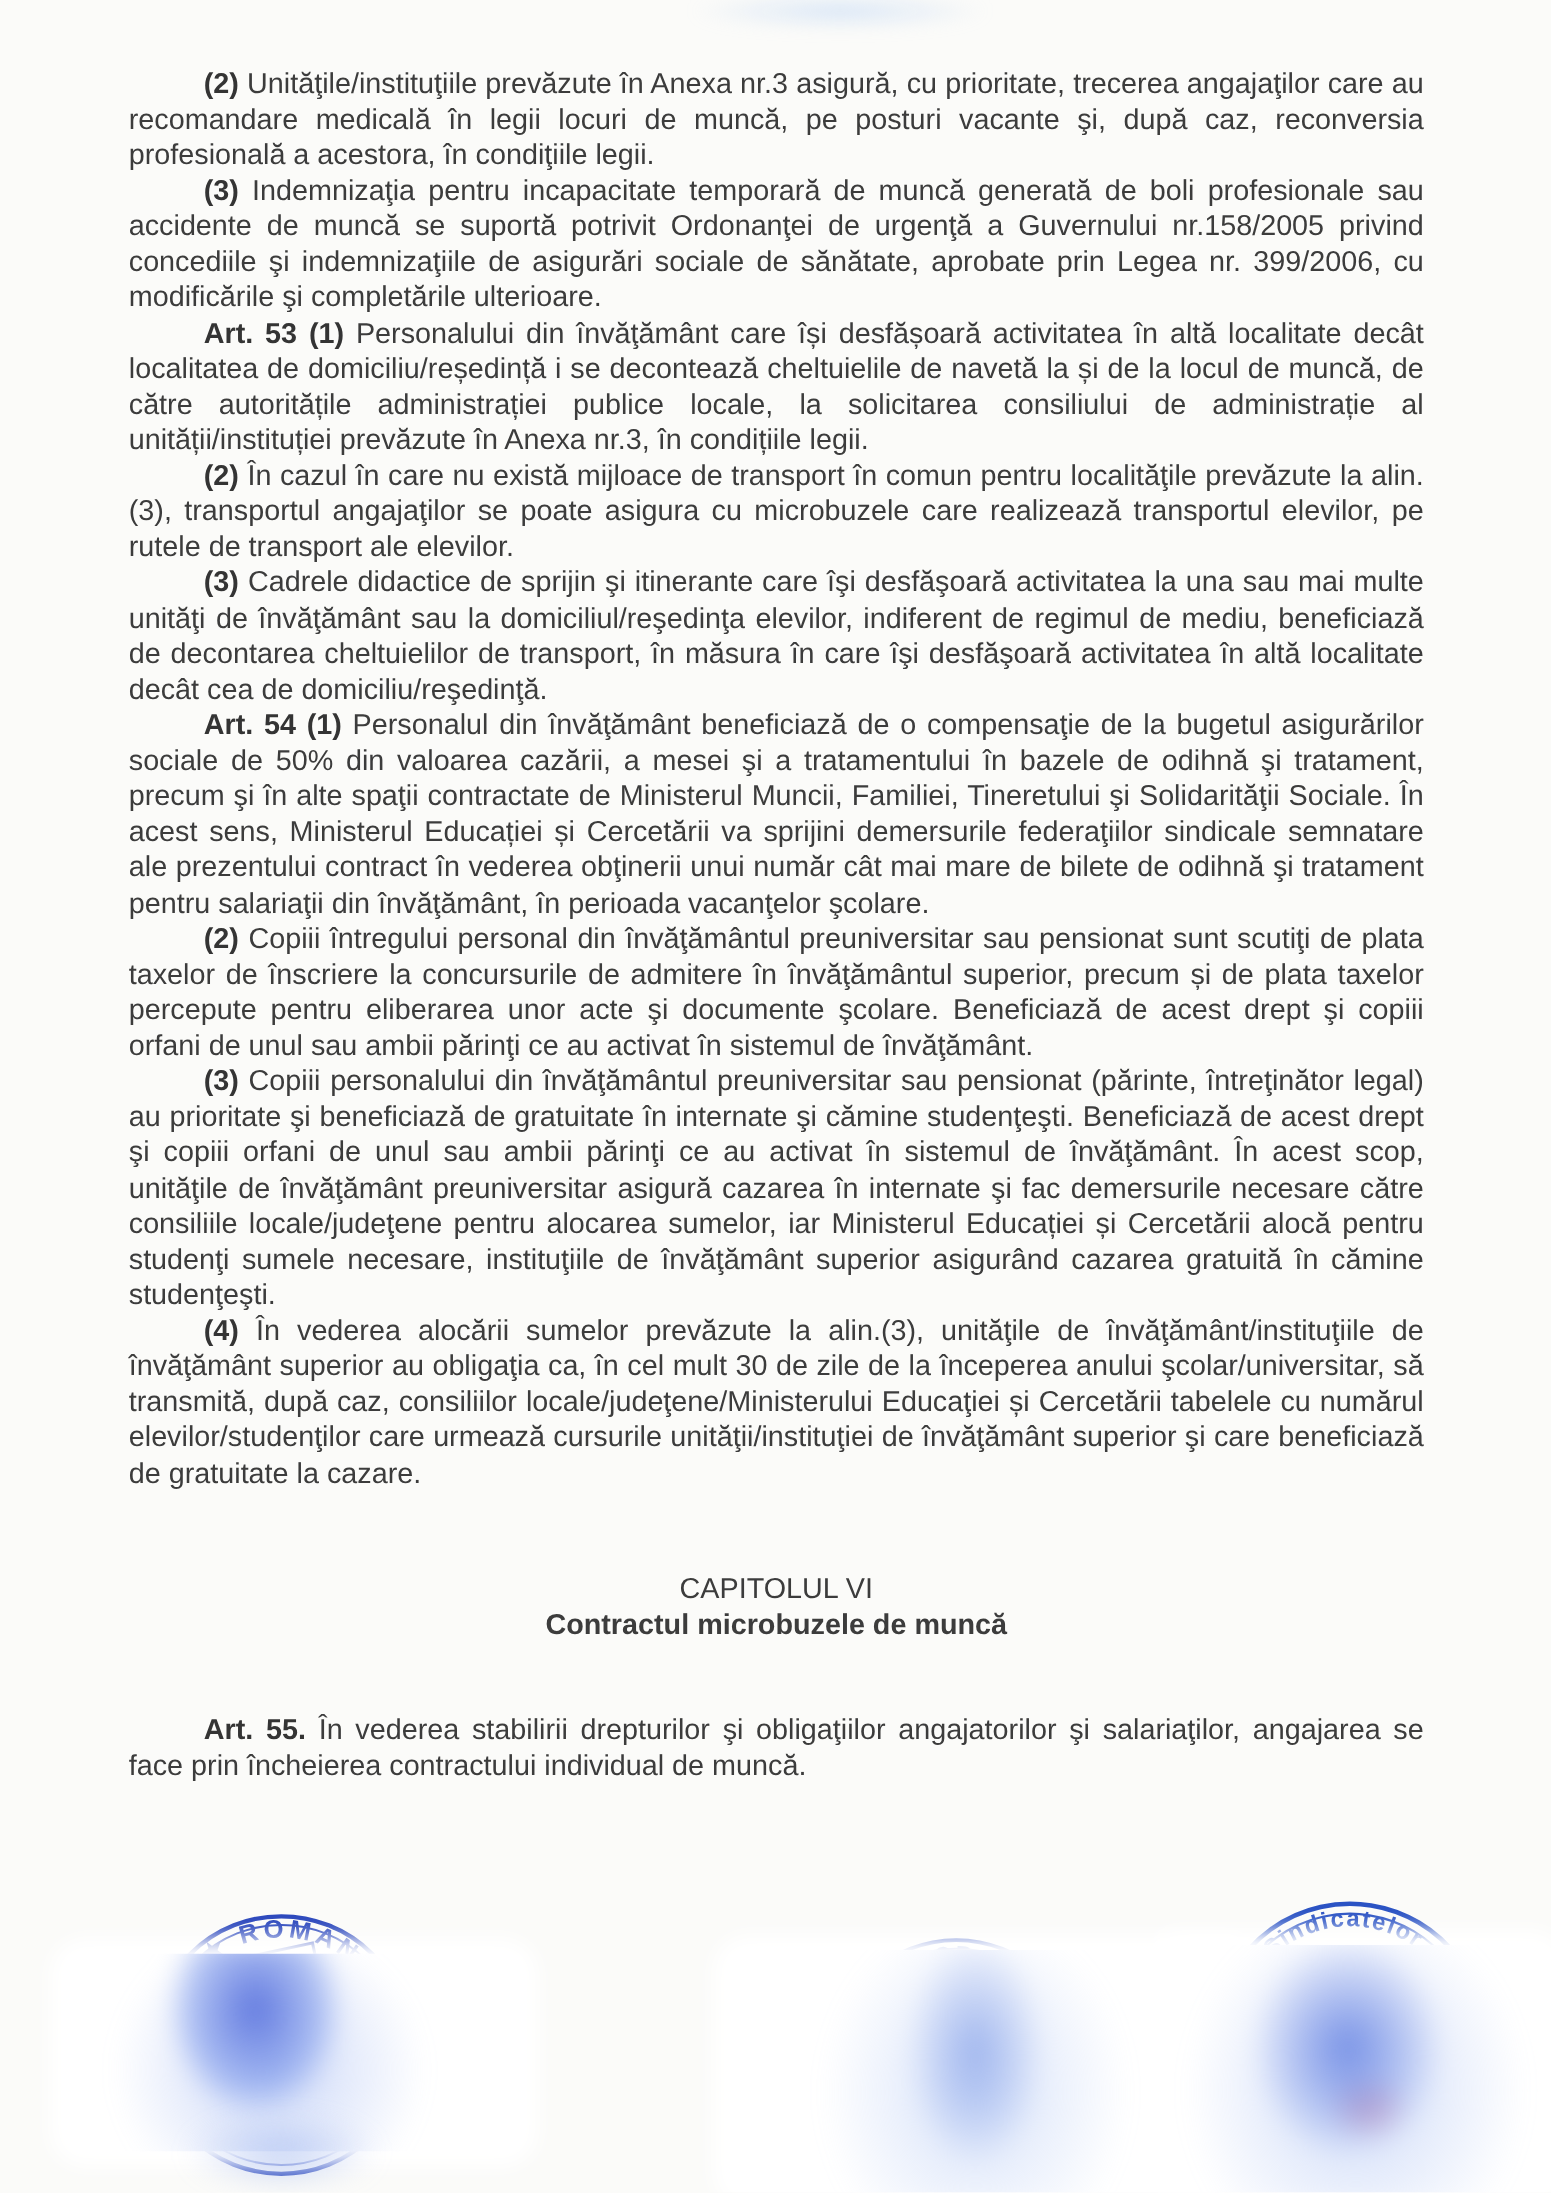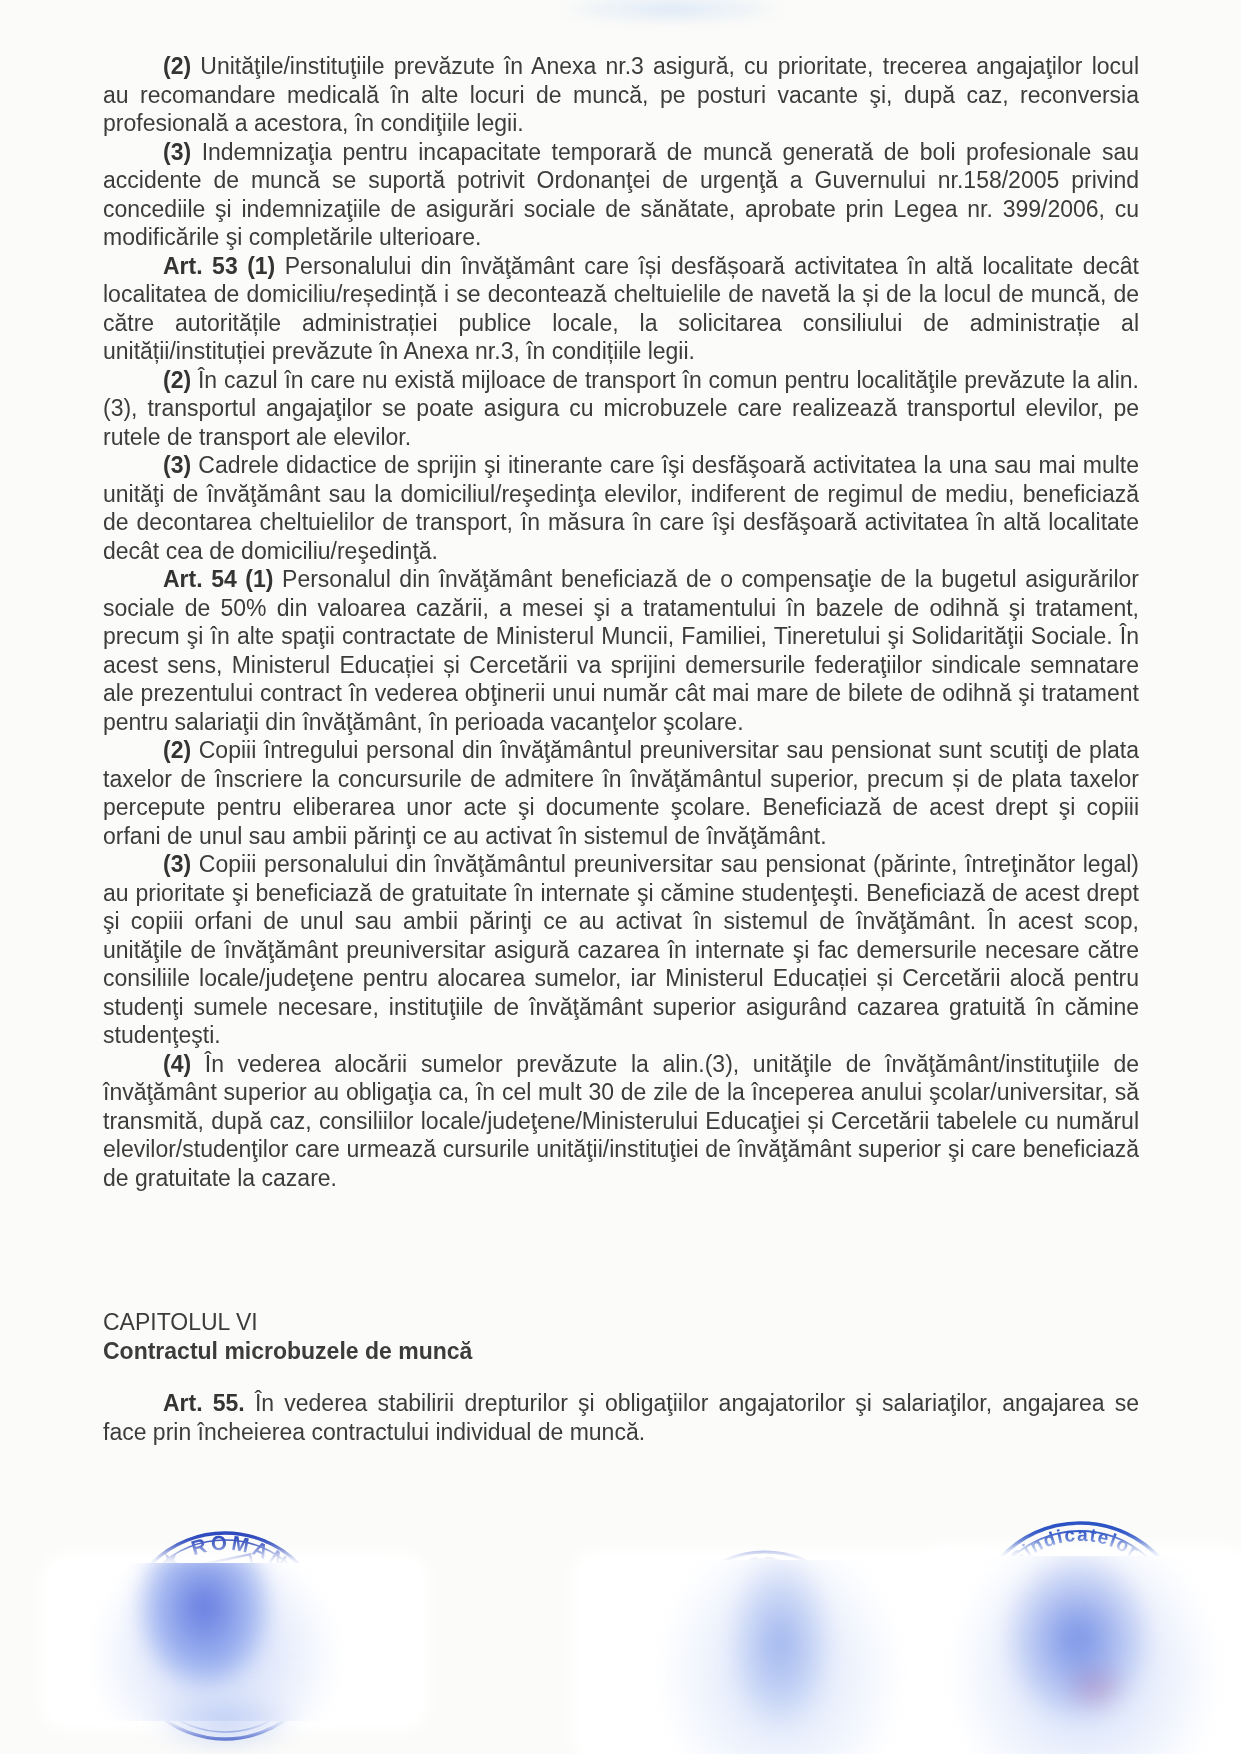--- a/index.html
+++ b/index.html
@@ -7,24 +7,24 @@
     width:1241px;height:1754px;position:relative;overflow:hidden;
     background:#fbfbf9;
     font-family:"Liberation Sans",sans-serif;
   }
   .doc{
     position:absolute;left:103px;top:52px;width:1036px;
     color:#3c3c3c;font-size:23px;line-height:28.5px;text-align:justify;
   }
   .para{margin:0;text-indent:60px;}
   .para b{font-weight:bold;color:#343434;}
-  .chapter{margin-top:116px;text-indent:0;}
+  .chapter{margin-top:64px;text-align:center;text-indent:0;}
   .chapter-title{font-weight:normal;}
   .chapter-sub{font-weight:bold;margin-top:0;}
-  .art55{margin-top:24px;}
+  .art55{margin-top:56px;}
 
   
   .stamp{position:absolute;pointer-events:none;}
   .stamp svg{display:block;}
   .stamp-rot{transform:rotate(9deg);}
 
   
   .blur-patch{
     position:absolute;background:#fff;border-radius:16px;
     box-shadow:0 0 16px 12px #ffffff;overflow:hidden;
@@ -55,21 +55,21 @@
     filter:blur(6px);
     background:radial-gradient(closest-side, rgba(190,214,244,0.55), rgba(255,255,255,0));
   }
 </style>
 </head>
 <body>
 
 <div class="top-smudge"></div>
 
 <div class="doc">
-  <p class="para"><b>(2)</b> <span>Unităţile/instituţiile prevăzute în Anexa nr.3 asigură, cu prioritate, trecerea angajaţilor locul au recomandare medicală în alte locuri de muncă, pe posturi vacante şi, după caz, reconversia profesională a acestora, în condiţiile legii.</span></p>
+  <p class="para"><b>(2)</b> <span>Unităţile/instituţiile prevăzute în Anexa nr.3 asigură, cu prioritate, trecerea angajaţilor care au recomandare medicală în legii locuri de muncă, pe posturi vacante şi, după caz, reconversia profesională a acestora, în condiţiile legii.</span></p>
   <p class="para"><b>(3)</b> <span>Indemnizaţia pentru incapacitate temporară de muncă generată de boli profesionale sau accidente de muncă se suportă potrivit Ordonanţei de urgenţă a Guvernului nr.158/2005 privind concediile şi indemnizaţiile de asigurări sociale de sănătate, aprobate prin Legea nr. 399/2006, cu modificările şi completările ulterioare.</span></p>
   <p class="para"><b>Art. 53 (1)</b> <span>Personalului din învăţământ care își desfășoară activitatea în altă localitate decât localitatea de domiciliu/reședință i se decontează cheltuielile de navetă la și de la locul de muncă, de către autoritățile administrației publice locale, la solicitarea consiliului de administrație al unității/instituției prevăzute în Anexa nr.3, în condițiile legii.</span></p>
   <p class="para"><b>(2)</b> <span>În cazul în care nu există mijloace de transport în comun pentru localităţile prevăzute la alin.(3), transportul angajaţilor se poate asigura cu microbuzele care realizează transportul elevilor, pe rutele de transport ale elevilor.</span></p>
   <p class="para"><b>(3)</b> <span>Cadrele didactice de sprijin şi itinerante care îşi desfăşoară activitatea la una sau mai multe unităţi de învăţământ sau la domiciliul/reşedinţa elevilor, indiferent de regimul de mediu, beneficiază de decontarea cheltuielilor de transport, în măsura în care îşi desfăşoară activitatea în altă localitate decât cea de domiciliu/reşedinţă.</span></p>
   <p class="para"><b>Art. 54 (1)</b> <span>Personalul din învăţământ beneficiază de o compensaţie de la bugetul asigurărilor sociale de 50% din valoarea cazării, a mesei şi a tratamentului în bazele de odihnă şi tratament, precum şi în alte spaţii contractate de Ministerul Muncii, Familiei, Tineretului şi Solidarităţii Sociale. În acest sens, Ministerul Educației și Cercetării va sprijini demersurile federaţiilor sindicale semnatare ale prezentului contract în vederea obţinerii unui număr cât mai mare de bilete de odihnă şi tratament pentru salariaţii din învăţământ, în perioada vacanţelor şcolare.</span></p>
   <p class="para"><b>(2)</b> <span>Copiii întregului personal din învăţământul preuniversitar sau pensionat sunt scutiţi de plata taxelor de înscriere la concursurile de admitere în învăţământul superior, precum și de plata taxelor percepute pentru eliberarea unor acte şi documente şcolare. Beneficiază de acest drept şi copiii orfani de unul sau ambii părinţi ce au activat în sistemul de învăţământ.</span></p>
   <p class="para"><b>(3)</b> <span>Copiii personalului din învăţământul preuniversitar sau pensionat (părinte, întreţinător legal) au prioritate şi beneficiază de gratuitate în internate şi cămine studenţeşti. Beneficiază de acest drept şi copiii orfani de unul sau ambii părinţi ce au activat în sistemul de învăţământ. În acest scop, unităţile de învăţământ preuniversitar asigură cazarea în internate şi fac demersurile necesare către consiliile locale/judeţene pentru alocarea sumelor, iar Ministerul Educației și Cercetării alocă pentru studenţi sumele necesare, instituţiile de învăţământ superior asigurând cazarea gratuită în cămine studenţeşti.</span></p>
   <p class="para"><b>(4)</b> <span>În vederea alocării sumelor prevăzute la alin.(3), unităţile de învăţământ/instituţiile de învăţământ superior au obligaţia ca, în cel mult 30 de zile de la începerea anului şcolar/universitar, să transmită, după caz, consiliilor locale/judeţene/Ministerului Educaţiei și Cercetării tabelele cu numărul elevilor/studenţilor care urmează cursurile unităţii/instituţiei de învăţământ superior şi care beneficiază de gratuitate la cazare.</span></p>
 
   <div class="chapter">

